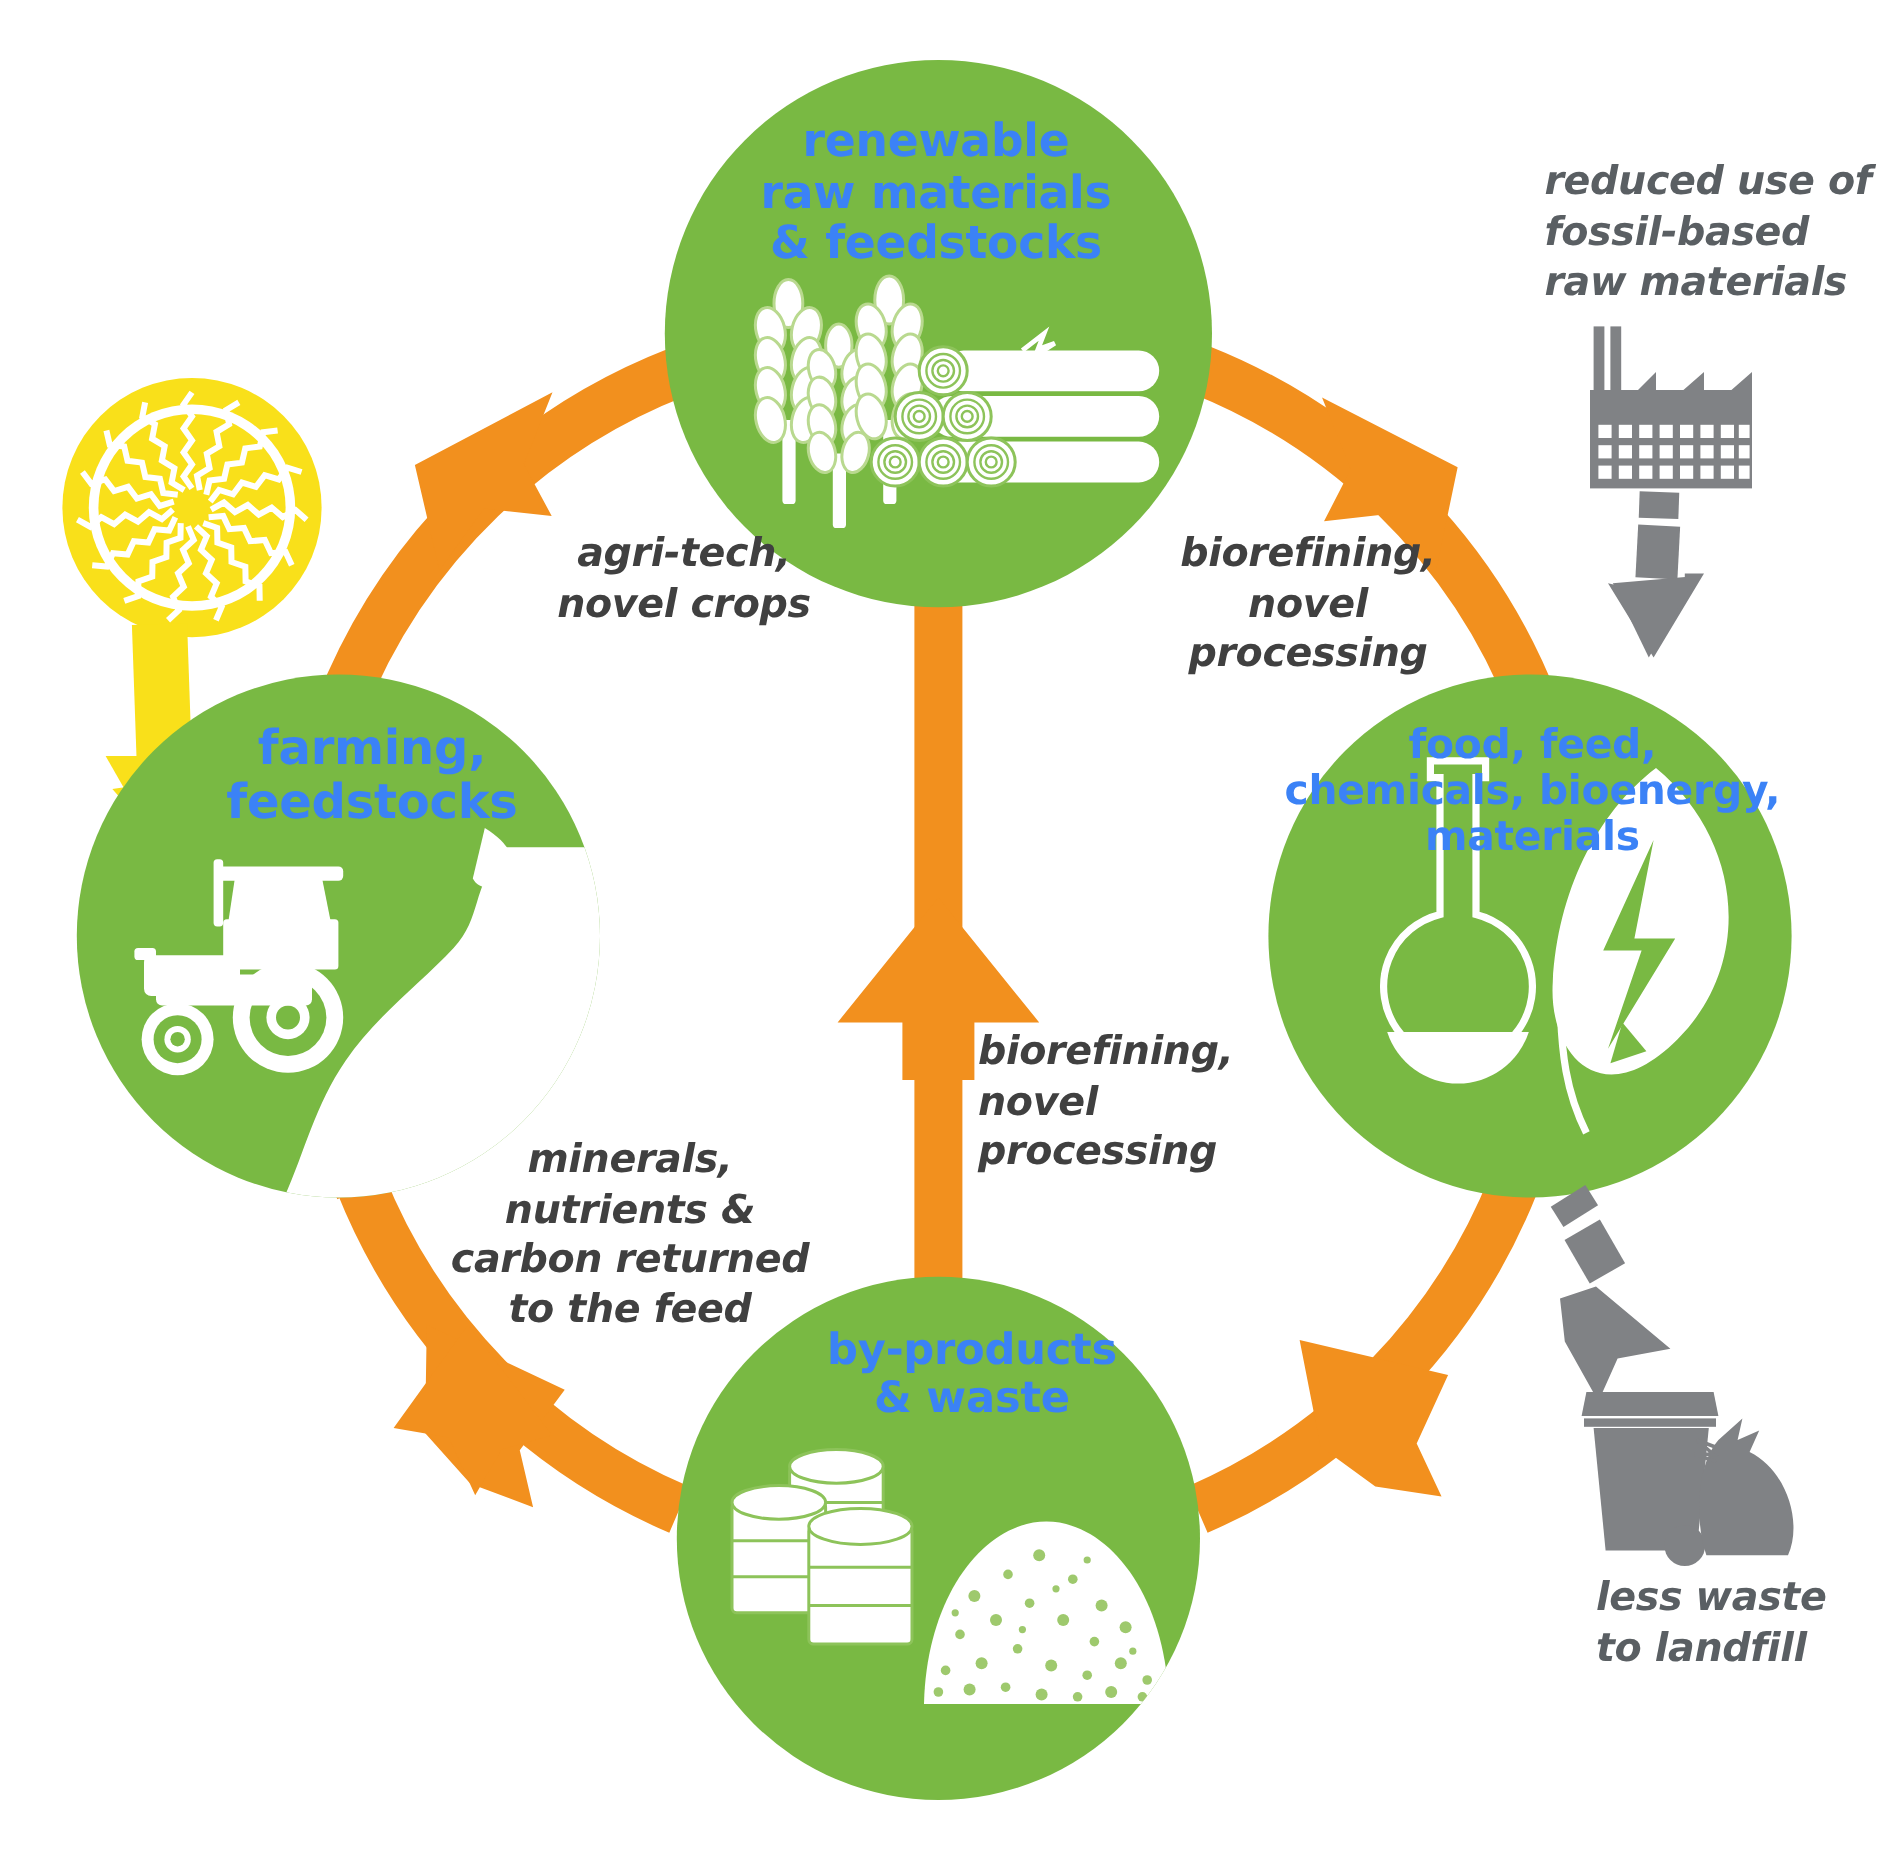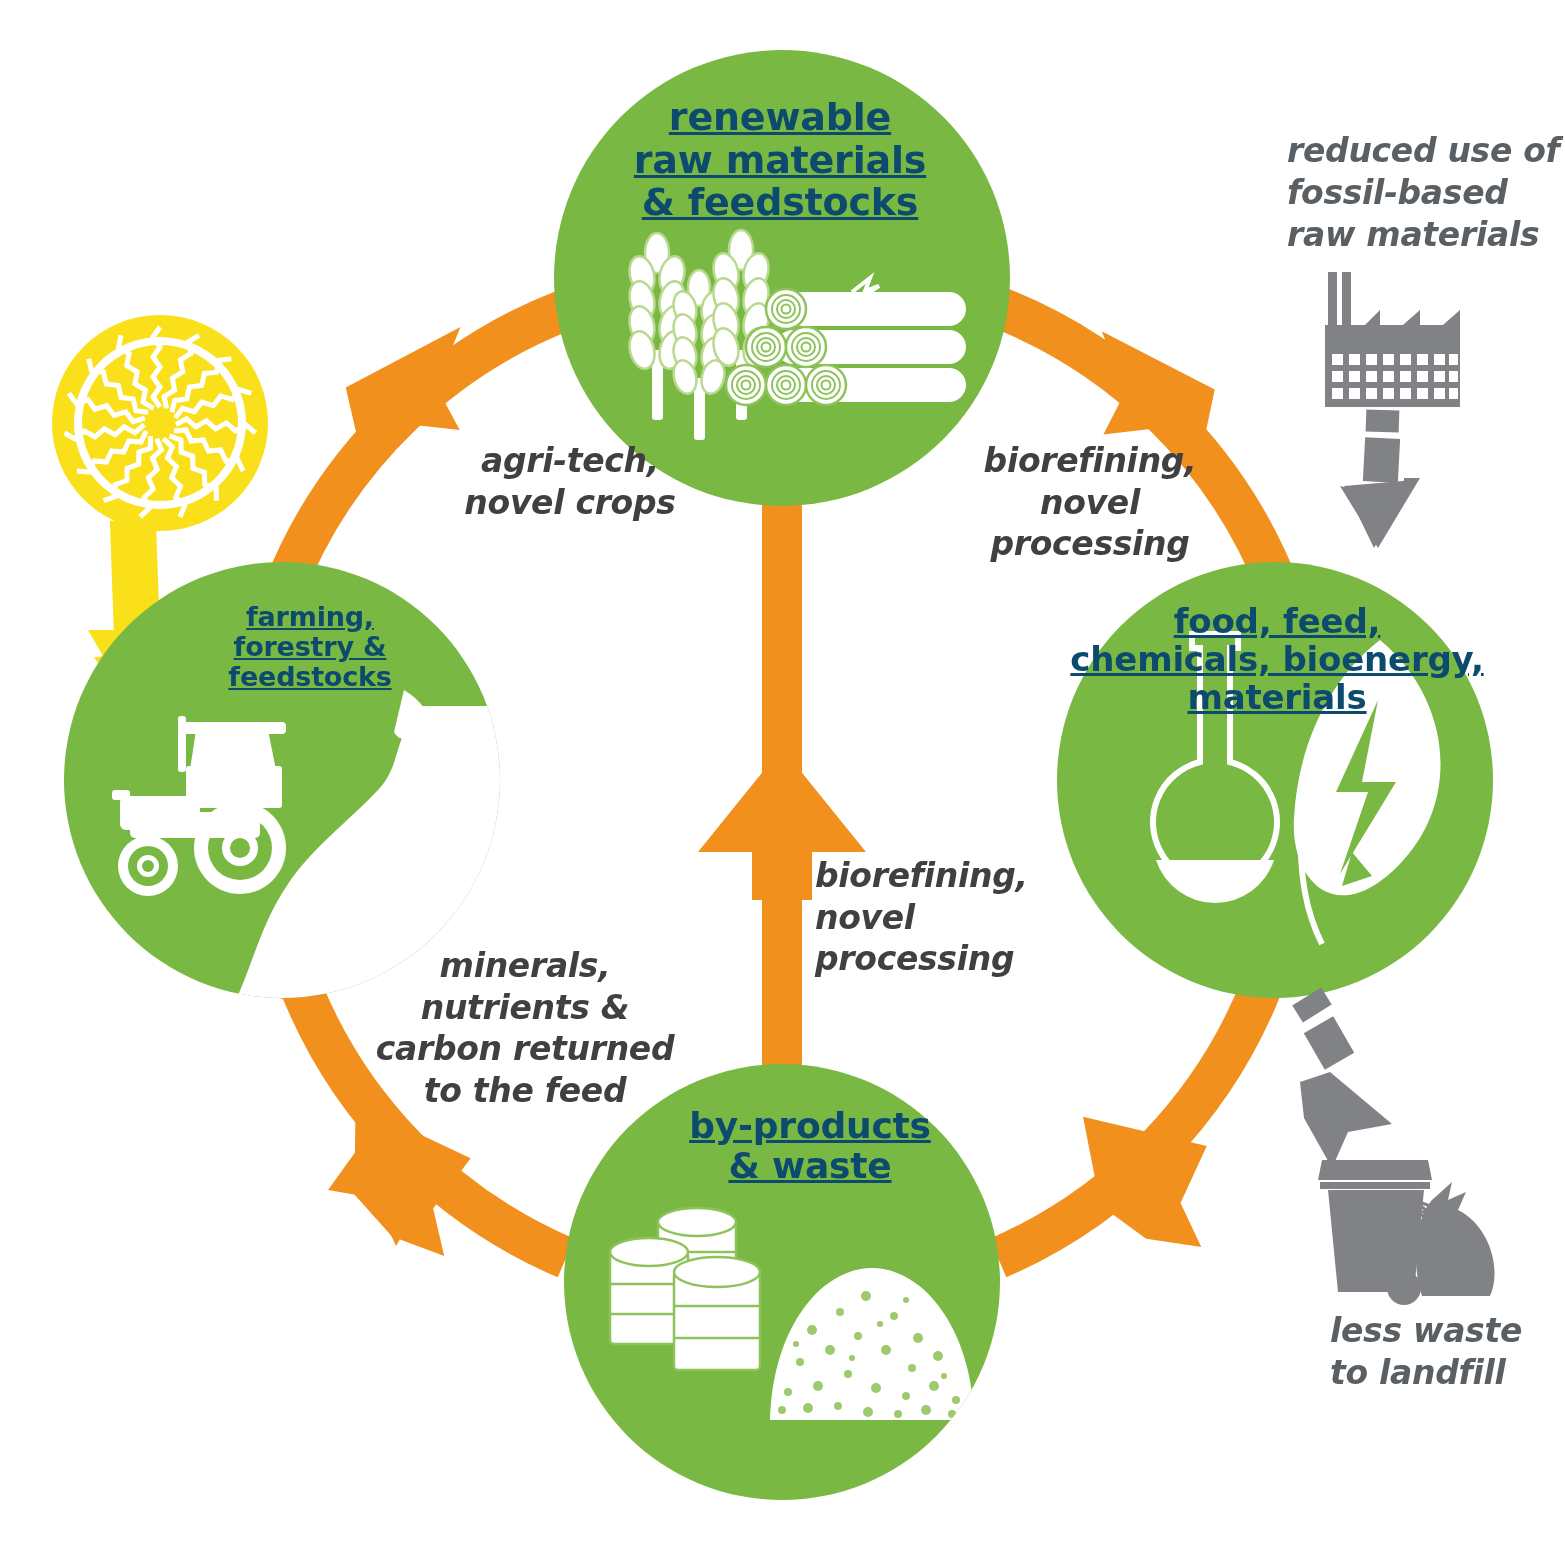--- a/index.html
+++ b/index.html
@@ -6,29 +6,28 @@
   html,body{margin:0;padding:0;background:#ffffff;}
   body{
     font-family:"DejaVu Sans","Liberation Sans",sans-serif;
     width:1565px;height:1560px;overflow:hidden;position:relative;
   }
   #stage{position:absolute;left:0;top:0;width:1565px;height:1560px;background:#fff;}
   #stage svg{position:absolute;left:0;top:0;}
 
   
   .node-label{
-    position:absolute;text-align:center;color:#0c4a6e;
+    position:absolute;text-align:center;color:#3b82f6;
     font-weight:700;line-height:1.12;letter-spacing:-0.2px;
     font-family:"DejaVu Sans","Liberation Sans",sans-serif;
-    text-decoration:underline;
   }
   .node-label.l-top   {left:560px; top:96px;  width:440px; font-size:38px;}
   .node-label.l-right {left:1062px;top:602px; width:430px; font-size:34px;}
   .node-label.l-bottom{left:610px; top:1106px;width:400px; font-size:36px;}
-  .node-label.l-left  {left:120px; top:602px; width:380px; font-size:27px;}
+  .node-label.l-left  {left:120px; top:602px; width:380px; font-size:40px;}
 
   .flow-label{
     position:absolute;color:#404040;font-style:italic;font-weight:600;
     font-size:33px;line-height:1.26;letter-spacing:-0.3px;
     font-family:"DejaVu Sans","Liberation Sans",sans-serif;
   }
   .fl-agri   {left:420px; top:440px; width:300px; text-align:center;}
   .fl-bioref-r{left:940px; top:440px; width:300px; text-align:center;}
   .fl-bioref-c{left:815px; top:855px; width:250px; text-align:left;}
   .fl-minerals{left:370px; top:945px; width:310px; text-align:center;}
@@ -451,21 +450,20 @@
   </div>
 
   <div class="node-label l-right">
     <div>food, feed,</div>
     <div>chemicals, bioenergy,</div>
     <div>materials</div>
   </div>
 
   <div class="node-label l-left">
     <div>farming,</div>
-    <div>forestry &amp;</div>
     <div>feedstocks</div>
   </div>
 
   <div class="flow-label fl-agri">
     <div>agri-tech,</div>
     <div>novel crops</div>
   </div>
 
   <div class="flow-label fl-bioref-r">
     <div>biorefining,</div>

